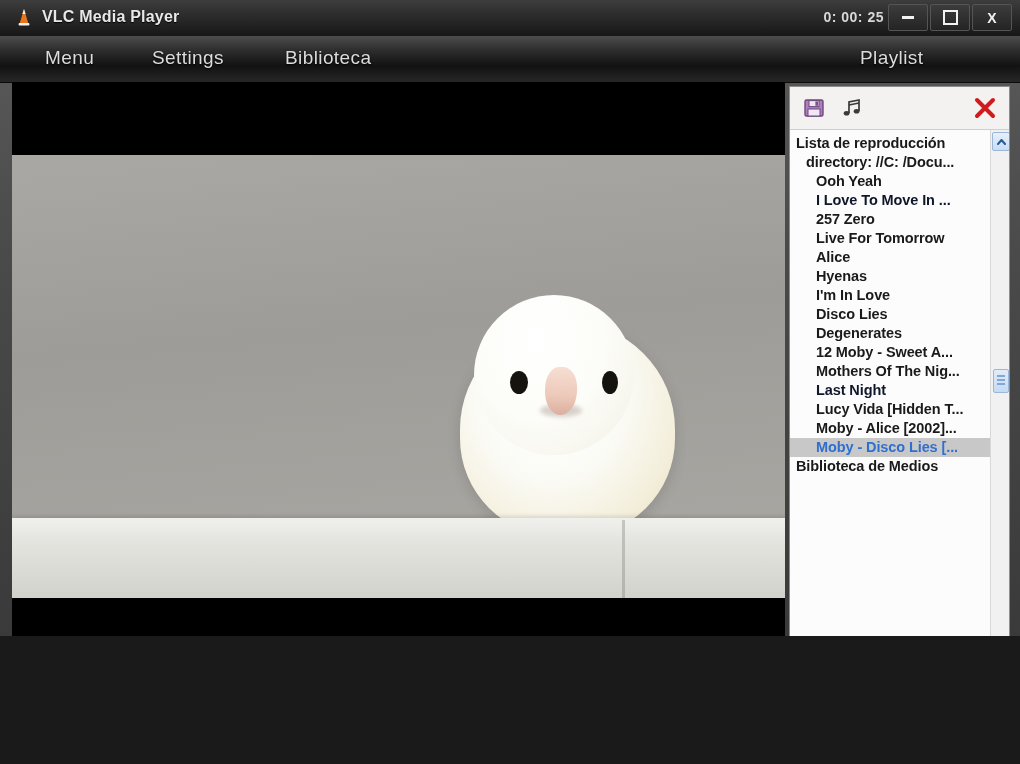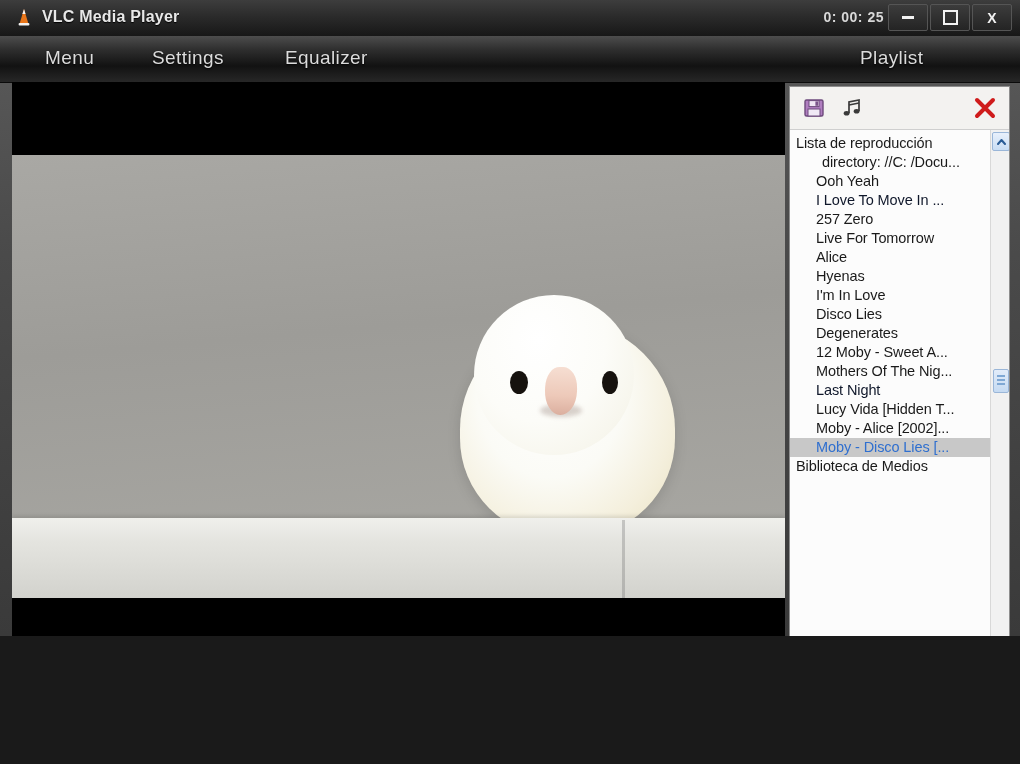--- a/index.html
+++ b/index.html
@@ -206,38 +206,39 @@
   .pl-tool.save { left: 10px; }
   .pl-tool.addmusic { left: 48px; }
   .pl-tool.closex { right: 10px; }
 
   .pl-listwrap {
     position: relative;
     flex: 1 1 auto;
     display: flex;
     overflow: hidden;
     background: #fcfcfc;
+    font-weight: bold;
   }
   .pl-list {
     flex: 1 1 auto;
     padding: 4px 0 0 0;
     overflow: hidden;
   }
   .pl-row {
     font-size: 14.5px;
     line-height: 19px;
     color: #1a1a1a;
     white-space: nowrap;
     overflow: hidden;
     padding: 0 2px 0 6px;
     cursor: pointer;
     letter-spacing: -.1px;
   }
   .pl-row.root { padding-left: 6px; font-size: 14.5px; }
-  .pl-row.node { padding-left: 32px; }
+  .pl-row.node { padding-left: 16px; }
   .pl-row.leaf { padding-left: 26px; }
   .pl-row.blue { color: #0f172a; }
   .pl-row.selected {
     background: #c8c8c8;
     color: #2f6fcf;
   }
 
   
   .pl-scroll {
     flex: 0 0 18px;
@@ -464,21 +465,21 @@
       <div class="tb-btn">
         <span class="max-glyph"></span>
       </div>
       <div class="tb-btn">X</div>
     </div>
   </div>
 
   <div class="menubar">
     <div class="menu-item" style="left:45px">Menu</div>
     <div class="menu-item" style="left:152px">Settings</div>
-    <div class="menu-item" style="left:285px">Equalizer</div>
+    <div class="menu-item" style="left:285px">Biblioteca</div>
     <div class="menu-item" style="left:860px">Playlist</div>
   </div>
 
   <div class="video-frame">
     <div class="video-wall"></div>
     <div class="chick-body"></div>
     <div class="chick-head"></div>
     <div class="eye left"></div>
     <div class="eye right"></div>
     <div class="beak-shadow"></div>

